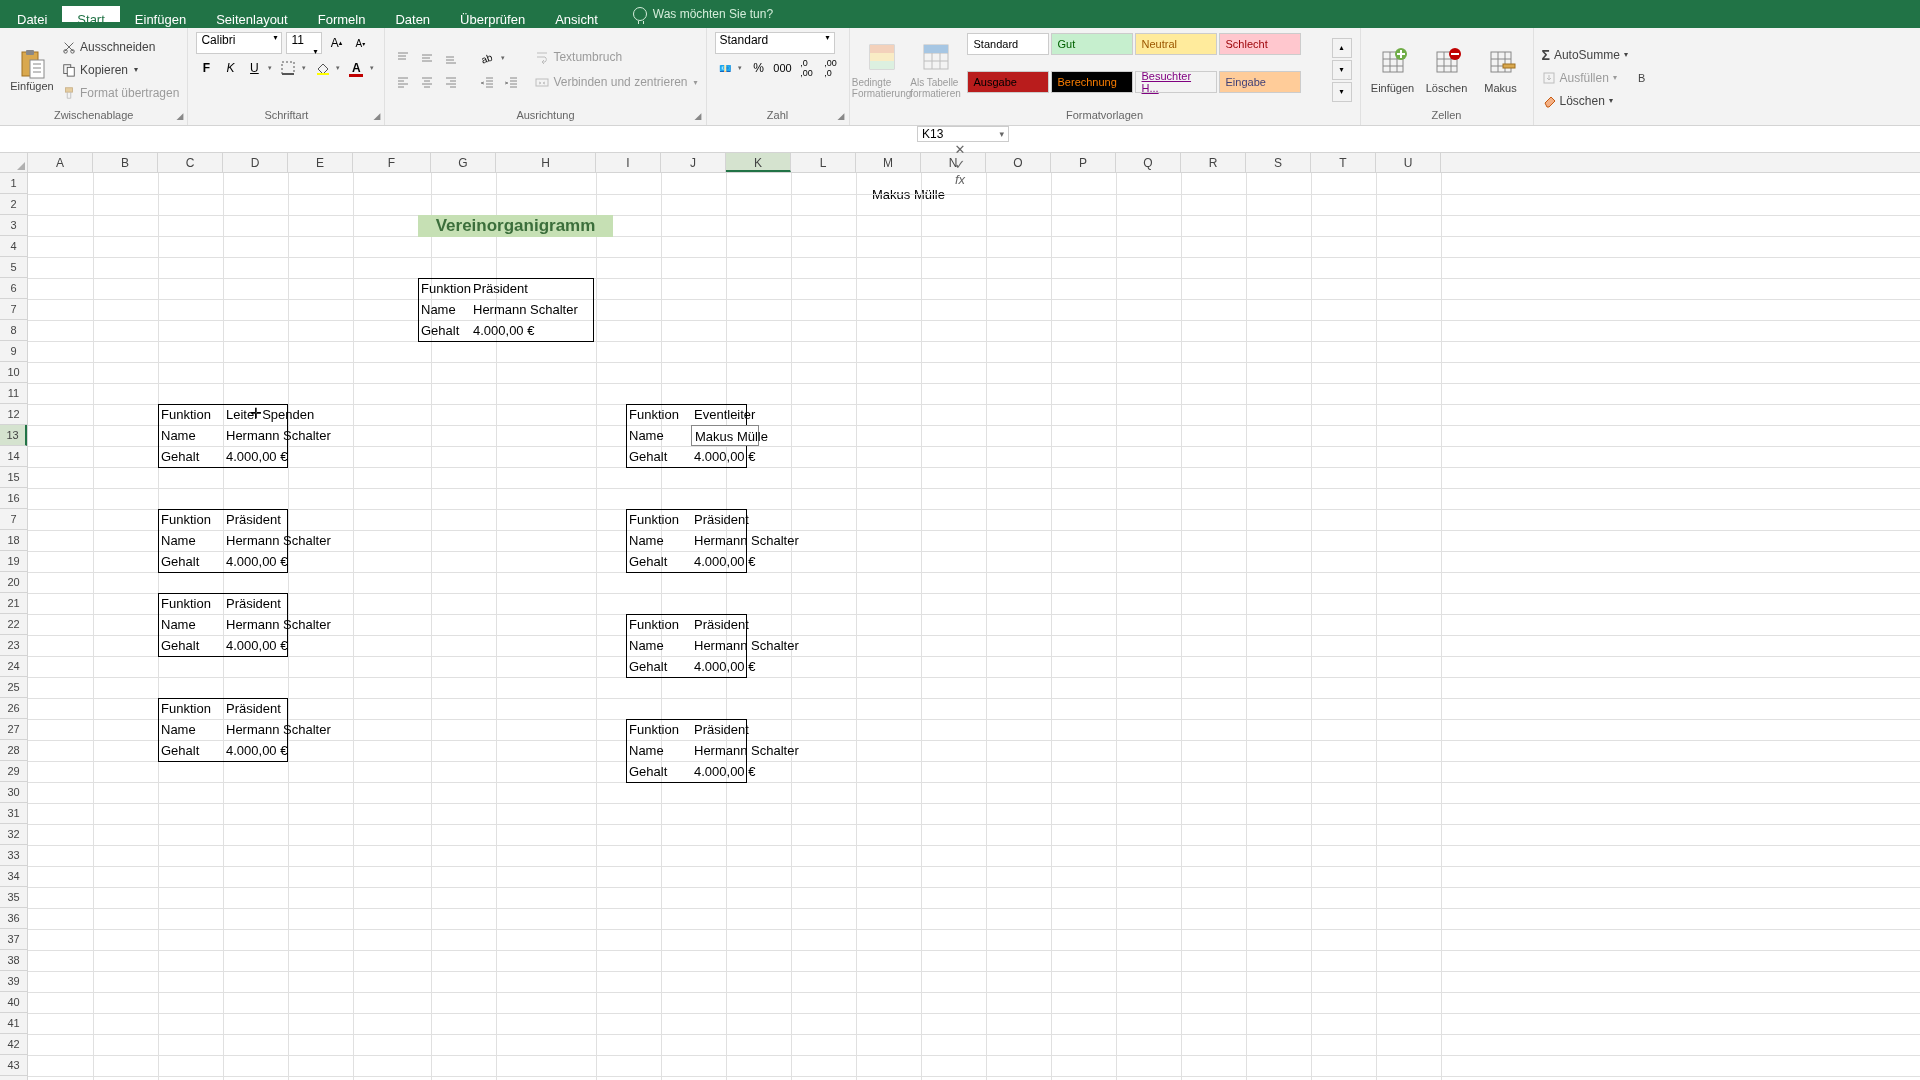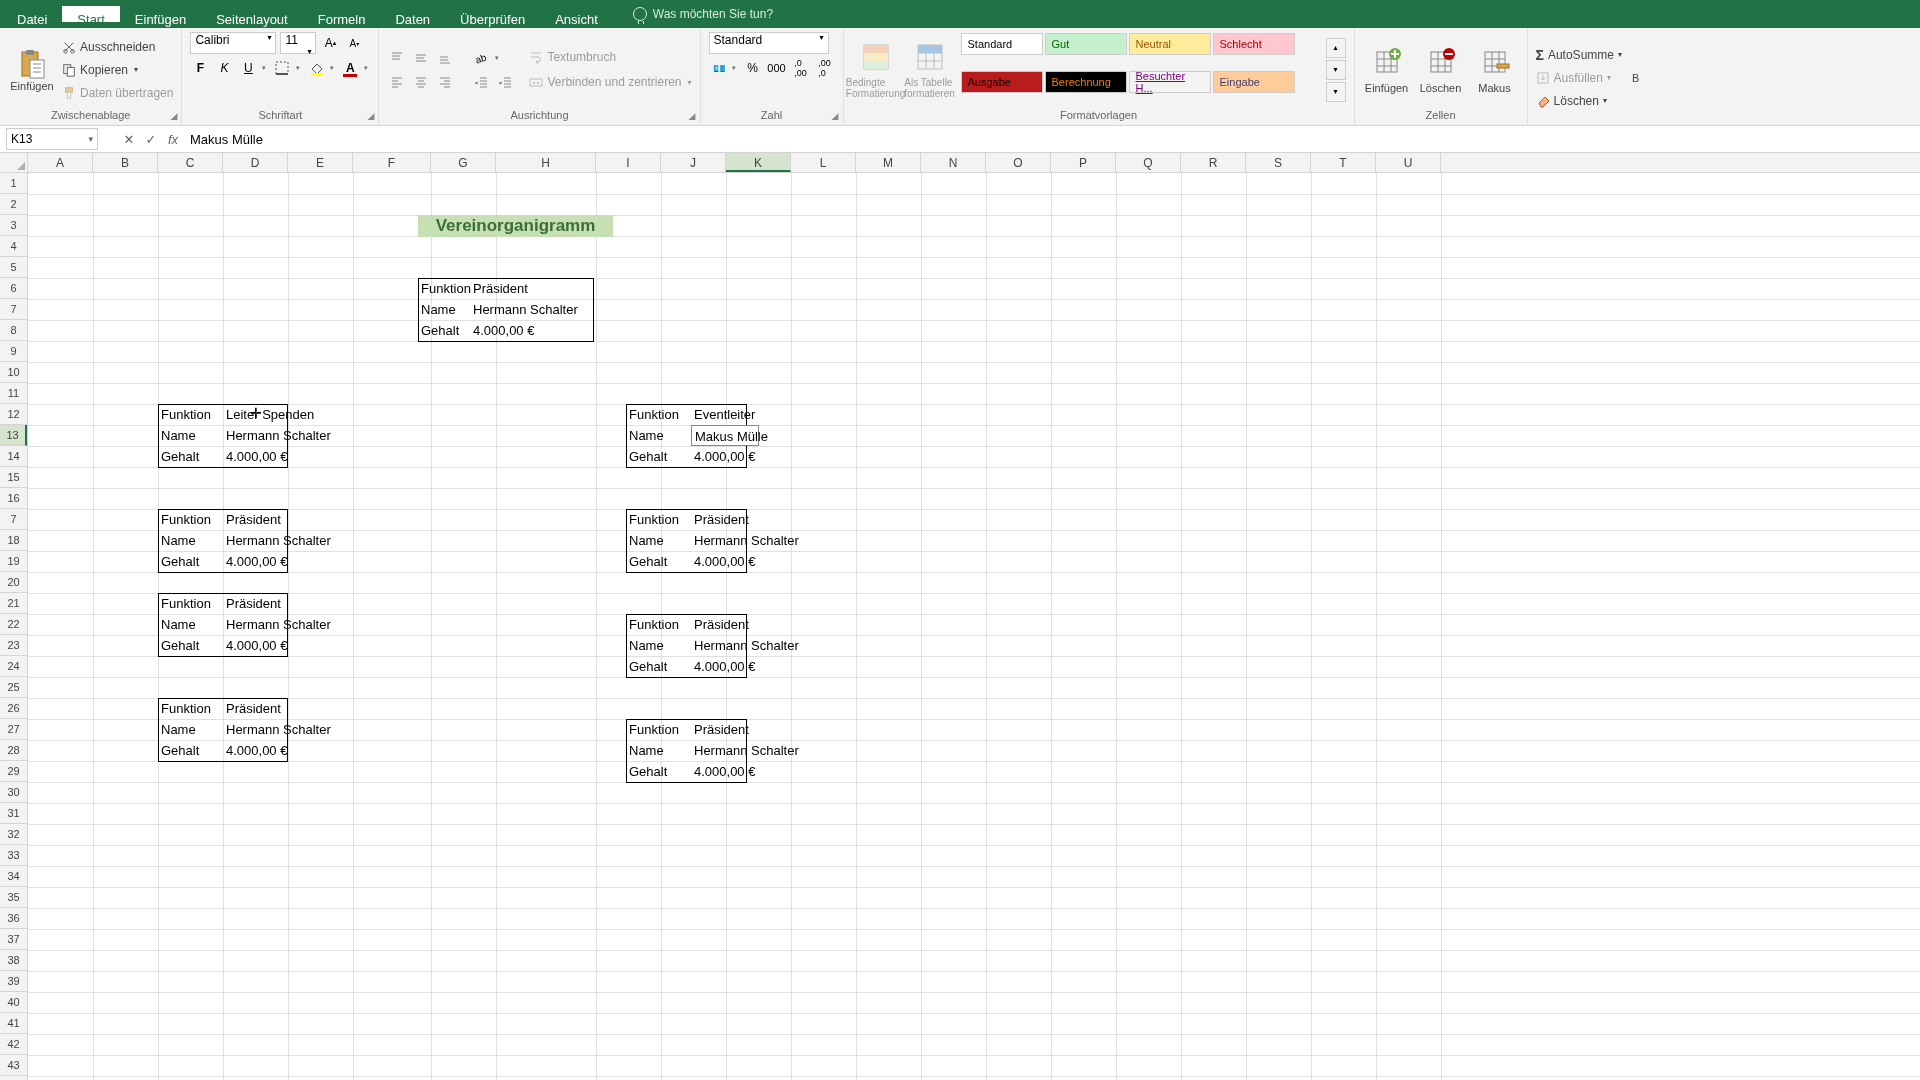--- a/index.html
+++ b/index.html
@@ -30,21 +30,21 @@
 .btn-sq { width: 20px; height: 20px; border: 1px solid transparent; display: inline-flex; align-items: center; justify-content: center; font-size: 12px; cursor: pointer; position: relative; }
 .btn-sq.dd::after { content: '▾'; font-size: 7px; position: absolute; right: -8px; top: 5px; color: #666; }
 .btn-sq.dd { margin-right: 10px; }
 
 .style-box { width: 82px; height: 22px; border: 1px solid #ccc; font-size: 11px; display: flex; align-items: center; padding: 0 6px; margin: 1px; cursor: pointer; }
 .style-grid { display: flex; flex-wrap: wrap; width: 360px; }
 
 .paste-icon { width: 32px; height: 32px; }
 
 
-.formula-bar { display: flex; align-items: center; height: 27px; border-bottom: 1px solid #d4d4d4; background: #fff; }
+.formula-bar { display: flex; align-items: center; height: 27px; border-bottom: 1px solid #d4d4d4; background: #fff; flex-direction: column; }
 .name-box { width: 92px; height: 22px; border: 1px solid #ccc; font-size: 12px; padding: 0 4px; margin-left: 6px; display: flex; align-items: center; justify-content: space-between; }
 .name-box::after { content: '▾'; font-size: 9px; color: #666; }
 .fb-btn { width: 22px; text-align: center; color: #666; cursor: pointer; font-size: 13px; }
 .fb-input { flex: 1; font-size: 13px; padding: 0 6px; border: none; outline: none; }
 
 
 .col-headers { display: flex; height: 20px; background: #f3f3f3; border-bottom: 1px solid #d4d4d4; font-size: 12px; color: #444; }
 .corner { width: 28px; border-right: 1px solid #d4d4d4; background: #f3f3f3; position: relative; }
 .corner::after { content: ''; position: absolute; right: 2px; bottom: 2px; border-left: 8px solid transparent; border-bottom: 8px solid #b0b0b0; }
 .colh { border-right: 1px solid #d4d4d4; text-align: center; line-height: 20px; }
@@ -115,21 +115,21 @@
               <rect x="6" y="5" width="8" height="10" fill="#fff" stroke="#555"></rect>
             </svg>
           <span>Kopieren</span>
             <span style="font-size:8px;margin-left:2px">▾</span>
         </div>
         <div class="small-btn disabled">
           <svg width="14" height="14" viewBox="0 0 16 16">
               <rect x="4" y="2" width="8" height="5" fill="#d9a84e" stroke="#a07020"></rect>
               <path d="M6 7v7h4V7" fill="none" stroke="#888"></path>
             </svg>
-          <span>Daten übertragen</span>
+          <span>Format übertragen</span>
         </div>
       </div>
     </div>
     <div class="group-label">Zwischenablage</div>
     <div class="group-corner">◢</div>
   </div>
 
   <div class="group" style="min-width:180px">
     <div class="group-content" style="flex-direction:column;gap:4px">
       <div class="font-row">

